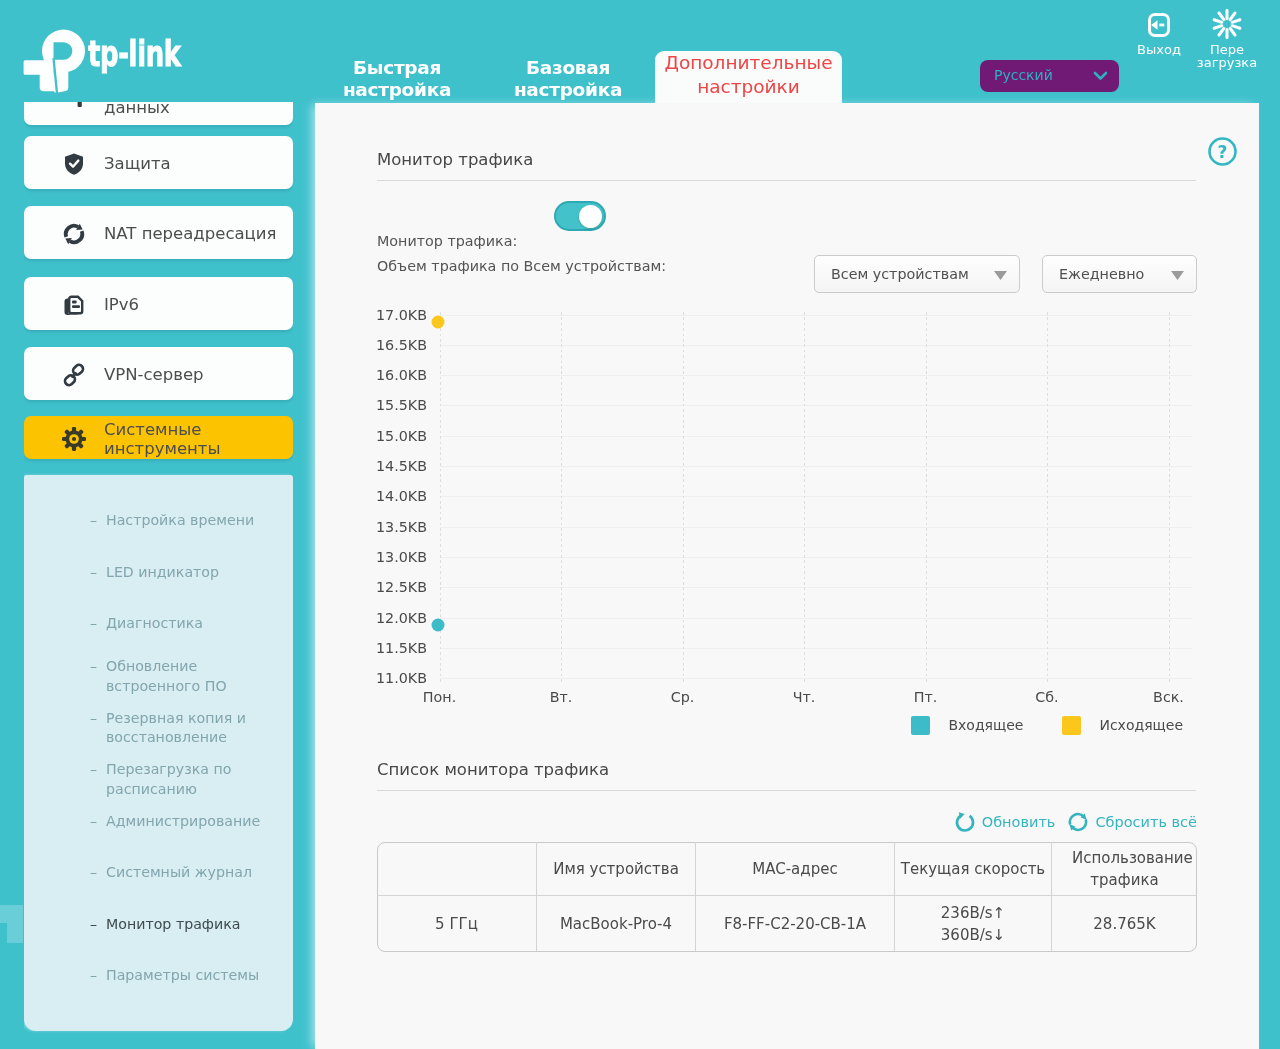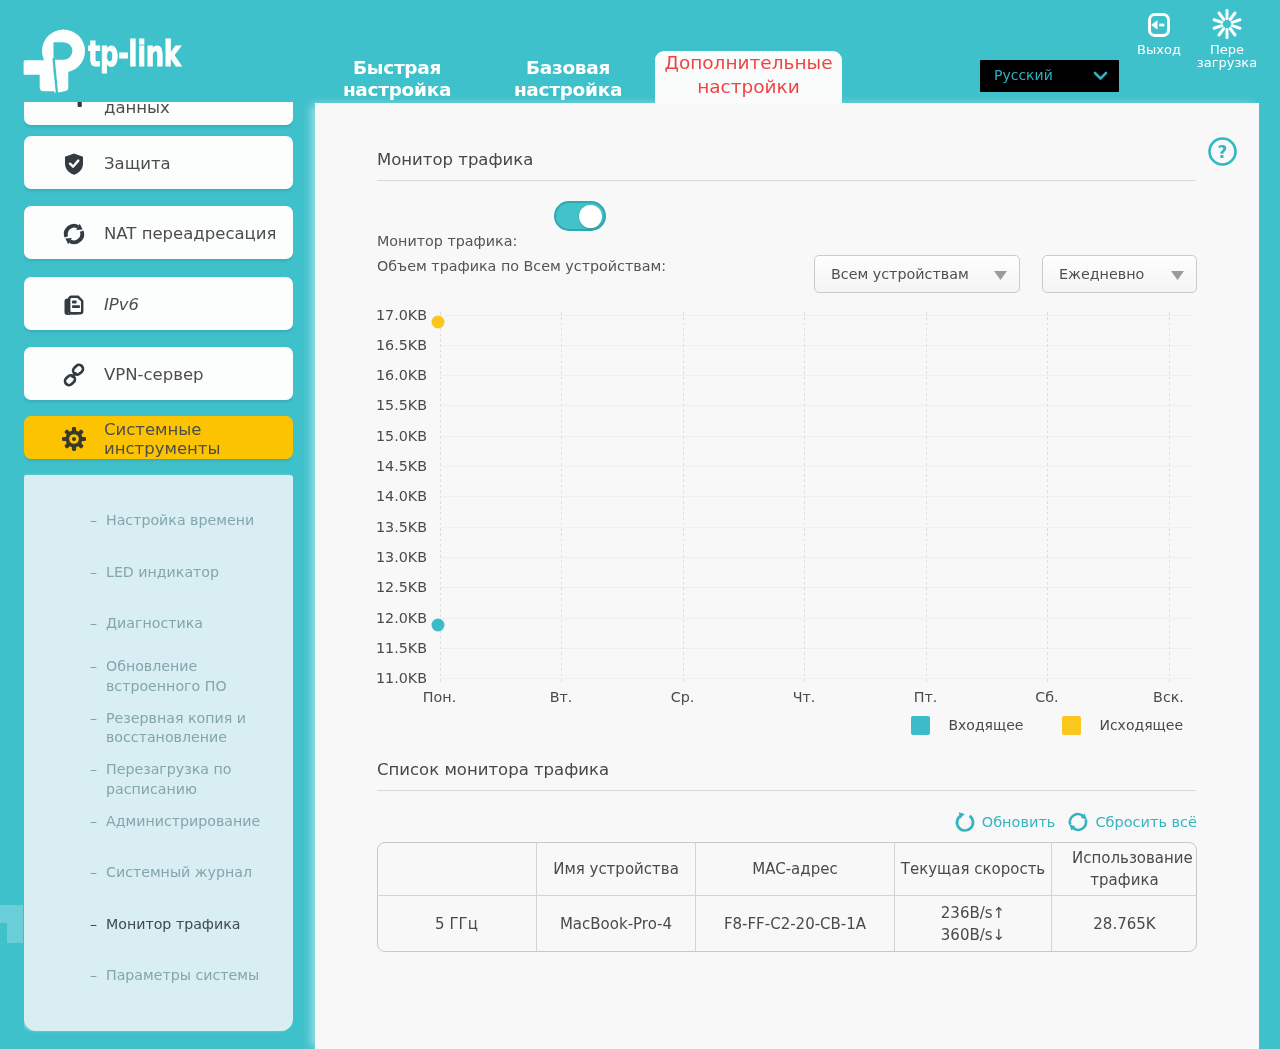--- a/index.html
+++ b/index.html
@@ -8,40 +8,40 @@
   .abs { position:absolute; }
 
   
   #brand { left:22px; top:23px; width:345px; height:72px; }
   #brand-word { left:66px; top:10px; color:#FDFEFE; font-size:36px; font-weight:bold; letter-spacing:-0.5px;
                 transform:scaleX(0.72); transform-origin:left top; -webkit-text-stroke:0.9px #FDFEFE; }
   .nav-tab { top:57px; width:150px; text-align:center; color:#FFFFFF; font-size:18.5px; line-height:21.5px; font-weight:bold; letter-spacing:-0.3px; cursor:pointer; }
   #tab-quick { left:322px; }
   #tab-basic { left:493px; }
   #tab-adv { left:655px; top:51px; width:187px; height:52px; background:#FAFBFB; border-radius:9px 9px 0 0; color:#ef4444; font-size:18.5px; line-height:24px; font-weight:normal; letter-spacing:0; }
-  #lang-box { left:980px; top:60px; width:139px; height:32px; background:#000000; border-radius:1px; cursor:pointer; }
+  #lang-box { left:980px; top:60px; width:139px; height:32px; background:#701a75; border-radius:8px; cursor:pointer; }
   #lang-text { left:14px; top:7px; font-size:14px; color:#2FB0BF; }
   #lang-chevron { right:11px; top:11px; }
   .hdr-btn { top:12px; text-align:center; color:#FFFFFF; cursor:pointer; }
   #btn-logout { left:1130px; width:58px; }
   #btn-reboot { left:1190px; width:74px; top:9px; }
   .hdr-btn .lbl { font-size:13px; line-height:13px; margin-top:4px; }
   .hdr-btn svg { display:block; margin:0 auto; }
 
   
   #sidebar { left:24px; top:102px; width:269px; height:947px; overflow:hidden; }
   .side-card { position:absolute; left:0; width:269px; height:53px; background:#FCFDFD; border-radius:7px;
                box-shadow:0 2px 3px rgba(0,40,45,0.13); cursor:pointer; }
   .side-card .ic { position:absolute; left:38px; top:calc(50% + 1px); transform:translateY(-50%); width:24px; height:24px; }
   .side-card .tx { position:absolute; left:80px; top:calc(50% + 1px); transform:translateY(-50%); font-size:16.5px; color:#4D4D4D; line-height:19.5px; }
   #card-stats { top:-30px; }
   #card-stats .tx { top:36px; }
   #card-security { top:34px; }
   #card-nat { top:104px; }
-  #card-ipv6 { top:175px;font-style:italic; }
+  #card-ipv6 { top:175px; }
   #card-vpn { top:245px; }
   #card-system { top:314px; height:43px; background:#FCC400; }
   #submenu { position:absolute; left:0; top:373px; width:269px; height:556px; background:#D9EEF2; border-radius:3px 3px 12px 12px; box-shadow:-2px 0 3px rgba(255,255,255,0.35); }
   .sub-item { position:absolute; left:0; width:269px; padding-left:82px; font-size:14.2px; line-height:19.5px; color:#83A5AE; cursor:pointer; }
   .sub-item::before { content:"–"; position:absolute; left:66px; top:0; }
   .sub-item.active { color:#3F4A4E; }
   #watermark1,#watermark2 { background:rgba(255,255,255,0.22); }
   #watermark1 { left:0; top:905px; width:23px; height:18px; }
   #watermark2 { left:7px; top:923px; width:16px; height:20px; }
 

